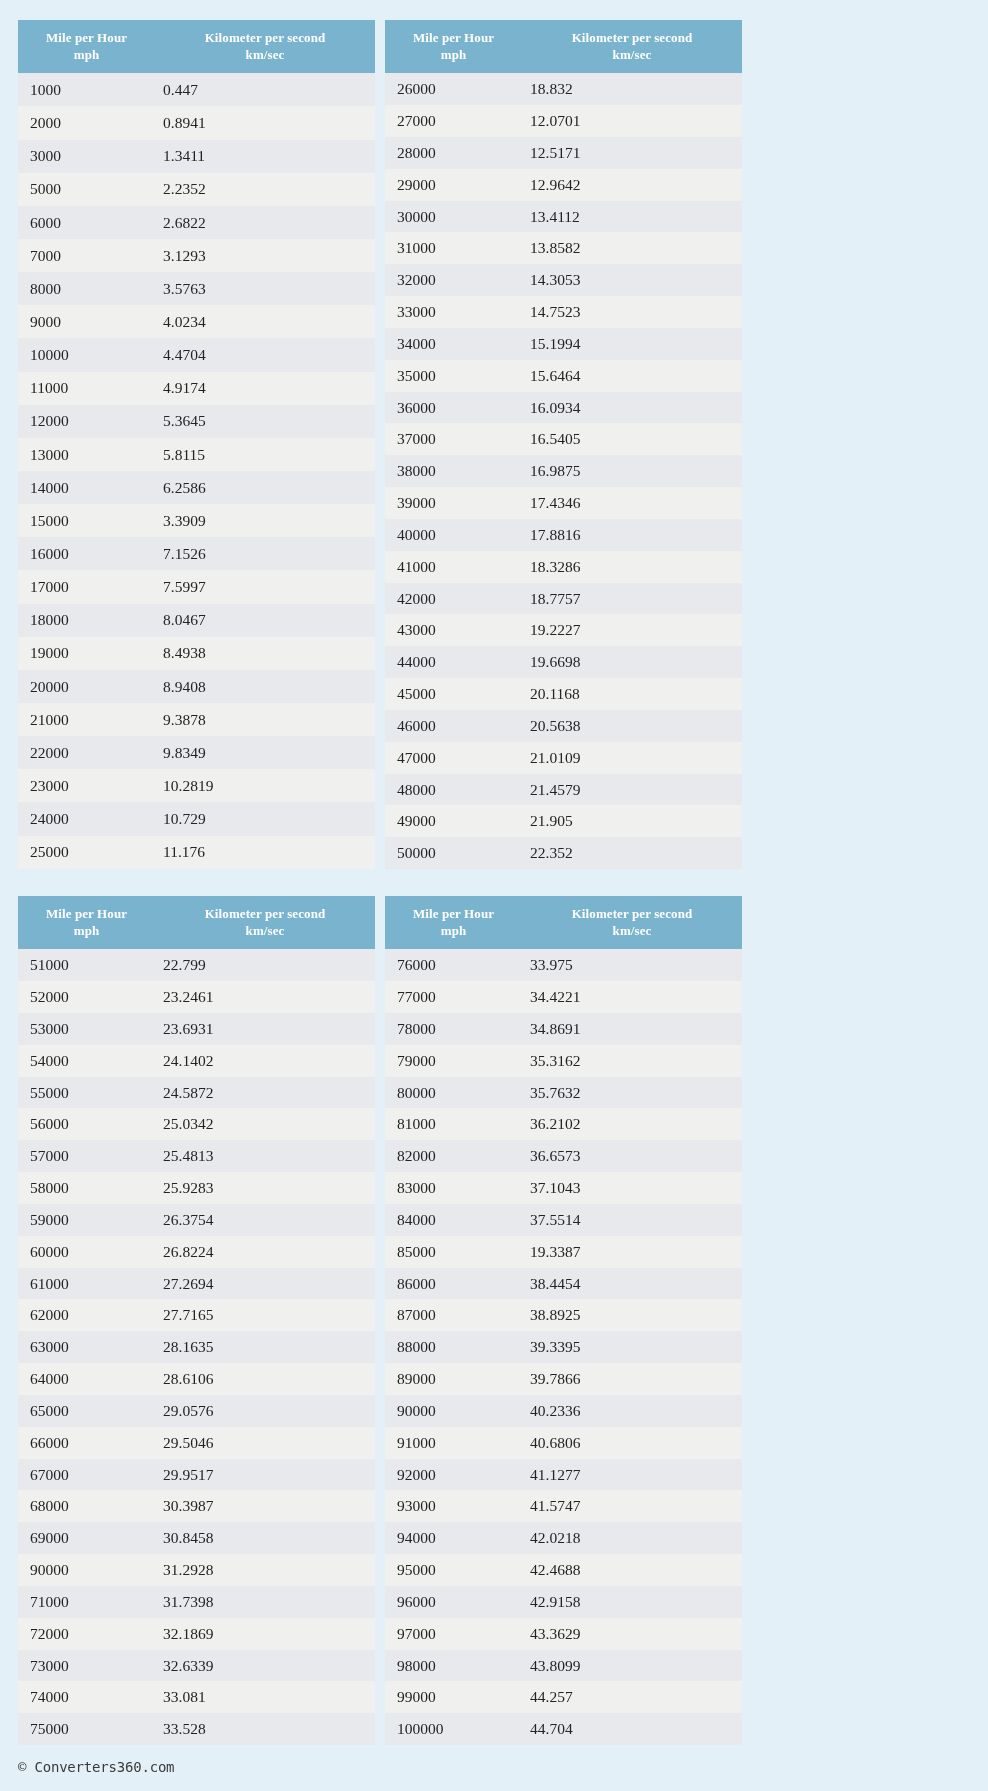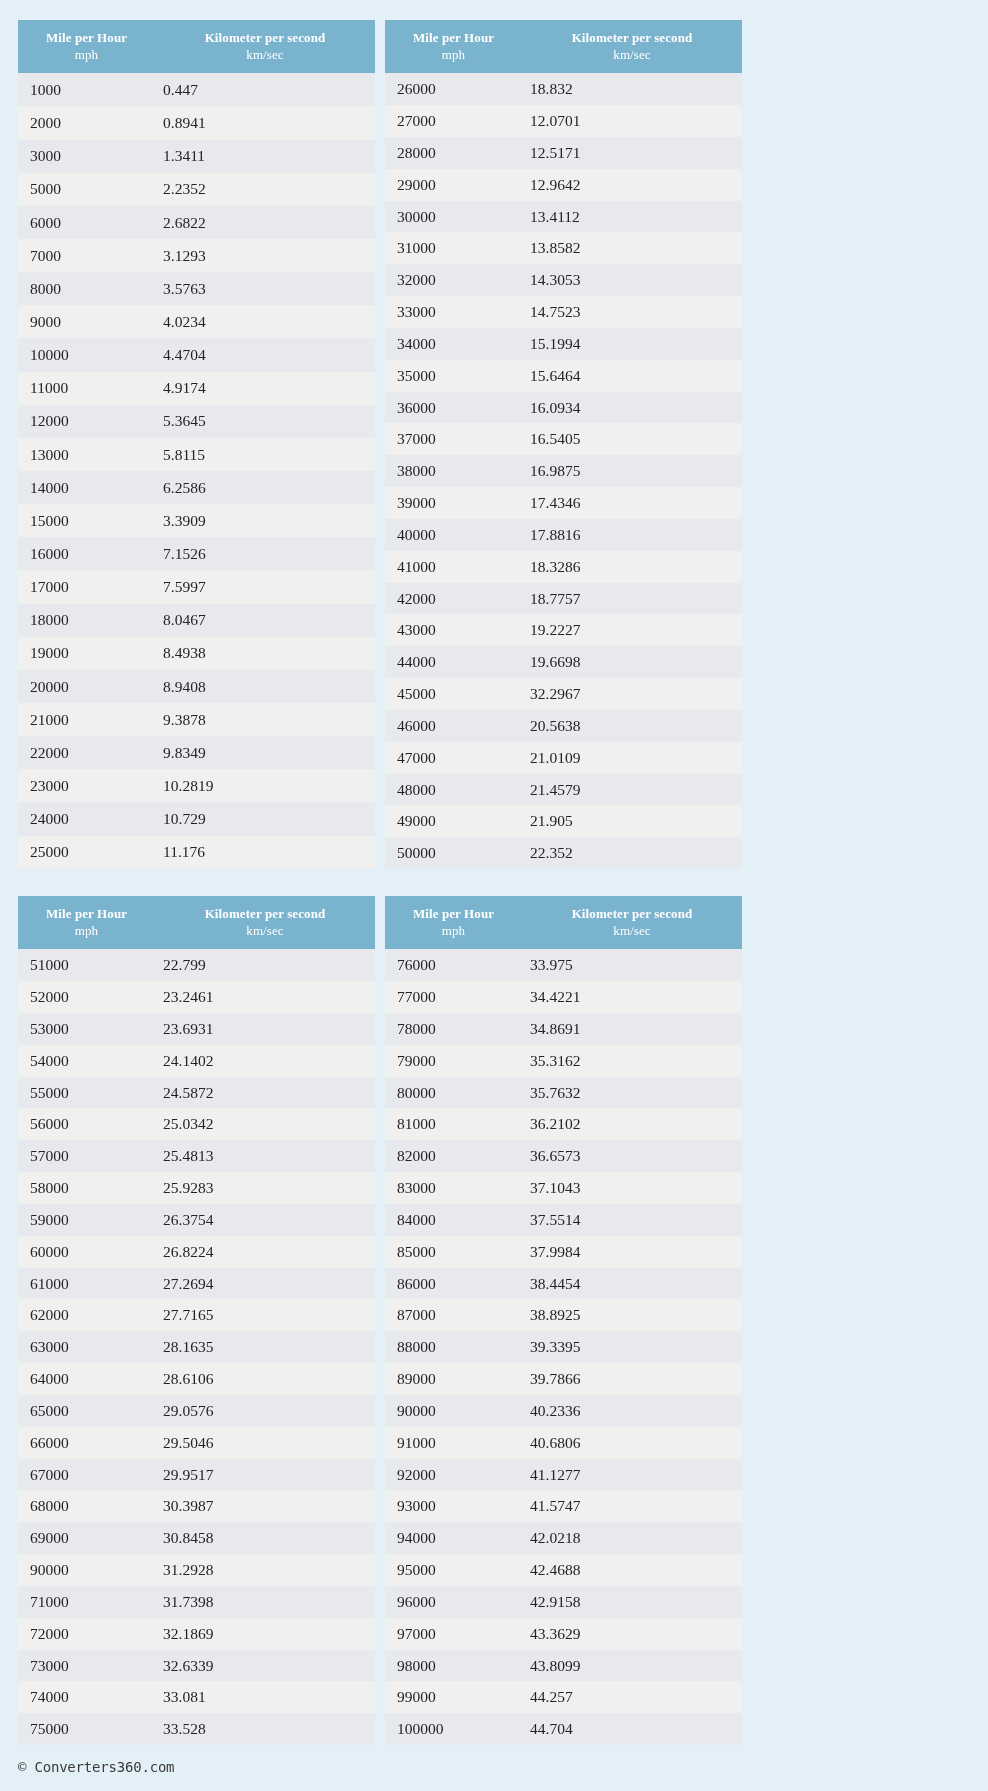--- a/index.html
+++ b/index.html
@@ -39,21 +39,21 @@
     font-weight: bold;
     font-size: 13px;
     line-height: 1.32;
     text-align: center;
     padding: 9px 8px 10px 12px;
     vertical-align: top;
     letter-spacing: 0.1px;
   }
   table.conv th .unit {
     display: block;
-    font-weight: normal;
+    font-weight: bold;
   }
   table.conv td {
     font-size: 15.5px;
     color: #232323;
     padding: 6px 8px 6px 12px;
     line-height: 1.28;
     border: none;
     white-space: nowrap;
   }
   table.conv tbody tr:nth-child(odd) td {
@@ -271,21 +271,21 @@
             <tr>
               <td>43000</td>
               <td>19.2227</td>
             </tr>
             <tr>
               <td>44000</td>
               <td>19.6698</td>
             </tr>
             <tr>
               <td>45000</td>
-              <td>32.2967</td>
+              <td>20.1168</td>
             </tr>
             <tr>
               <td>46000</td>
               <td>20.5638</td>
             </tr>
             <tr>
               <td>47000</td>
               <td>21.0109</td>
             </tr>
             <tr>
@@ -461,21 +461,21 @@
             <tr>
               <td>83000</td>
               <td>37.1043</td>
             </tr>
             <tr>
               <td>84000</td>
               <td>37.5514</td>
             </tr>
             <tr>
               <td>85000</td>
-              <td>37.9984</td>
+              <td>19.3387</td>
             </tr>
             <tr>
               <td>86000</td>
               <td>38.4454</td>
             </tr>
             <tr>
               <td>87000</td>
               <td>38.8925</td>
             </tr>
             <tr>

